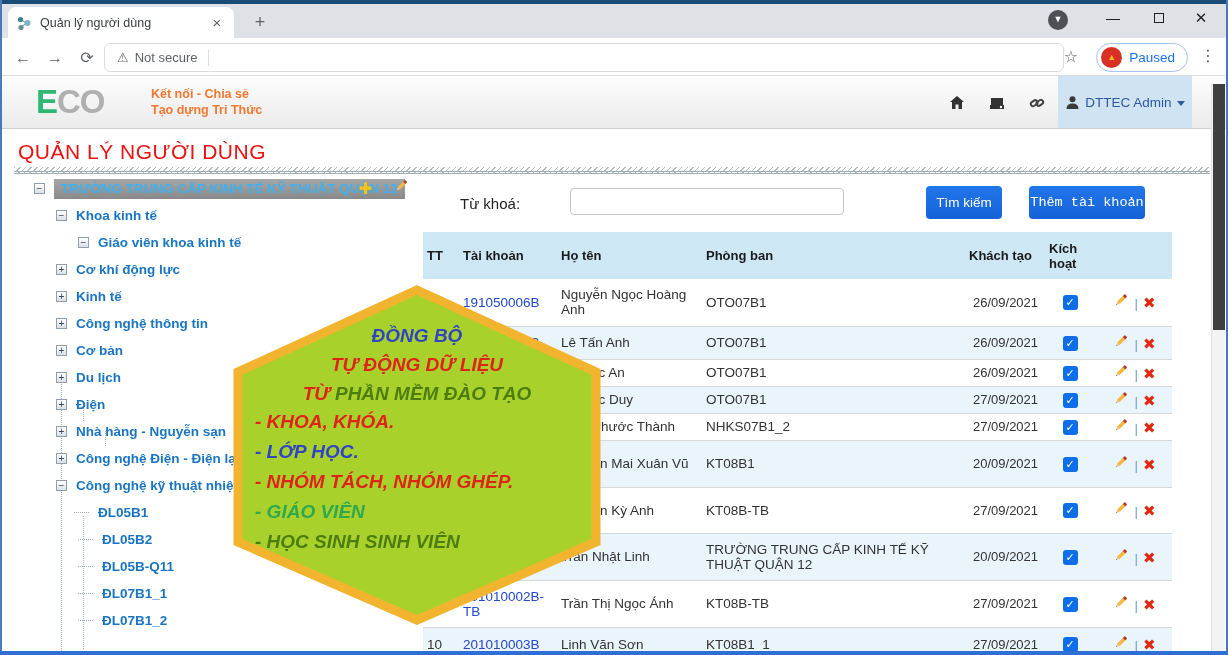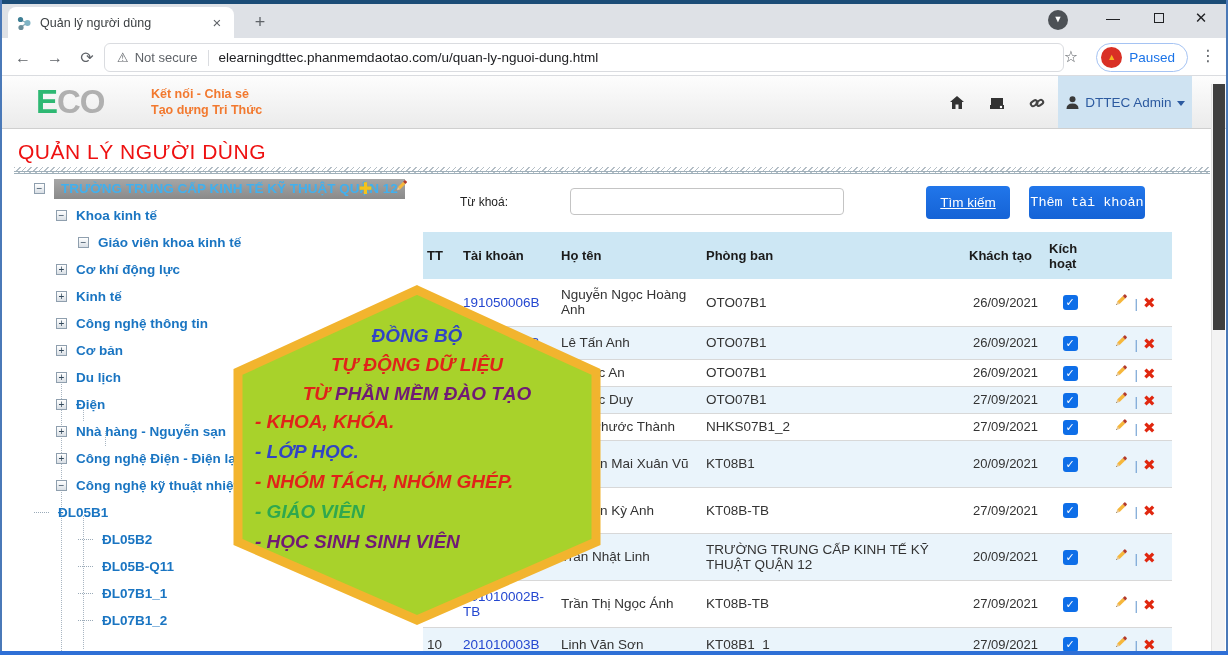--- a/index.html
+++ b/index.html
@@ -57,44 +57,44 @@
   .tree-item { height:27px; display:flex; align-items:center; position:relative; }
   .expander { width:11px; height:11px; border:1px solid #8f9fae; background:linear-gradient(#fff,#d9dfe5); color:#33495c; font-size:10px; line-height:9px; text-align:center; flex:none; }
   .stub { width:15px; border-top:1px dotted #9aaab8; flex:none; }
   .tlabel { margin-left:9px; font-size:13.5px; font-weight:bold; color:#1a75c2; white-space:nowrap; }
   .root-label { background:linear-gradient(#a6a6a6,#8a8a8a); color:#41b0ee; padding:2px 7px 3px 7px; }
   .root-plus { color:#f6c21a; font-weight:bold; font-size:16px; margin-left:-46px; text-shadow:0 0 1px #8a6; z-index:2; }
   .root-pencil { margin-left:22px; margin-top:-6px; }
   .guide { position:absolute; border-left:1px dotted #a9b6c2; width:0; z-index:0; }
 
   
-  .search-label { position:absolute; left:460px; top:195px; font-size:12px; color:#222; z-index:4; }
+  .search-label { position:absolute; left:460px; top:195px; font-size:15px; color:#222; z-index:4; }
   .search-input { position:absolute; left:570px; top:188px; width:274px; height:27px; border:1px solid #c4c4c4; border-radius:4px; z-index:4; font-size:13px; padding:0 8px; }
   .btn { position:absolute; top:186px; height:33px; border:none; border-radius:4px; background:linear-gradient(#2176ea,#1563d6); color:#fff; font-size:13.5px; font-family:inherit; z-index:4; }
-  .btn-search { left:926px; width:84px;text-decoration:underline; }
+  .btn-search { left:926px; width:76px; }
   .btn-add { left:1029px; width:116px;font-family:Liberation Mono, monospace; }
 
   
   .usertable { position:absolute; left:423px; top:232px; width:749px; border-collapse:collapse; table-layout:fixed; z-index:1; font-size:13.5px; }
   .usertable th { background:#cde7f4; color:#1b1b1b; font-size:13px; text-align:left; font-weight:bold; padding:5px 8px; height:47px; }
   .usertable td { border-bottom:1px solid #d8d8d8; padding:3px 8px; color:#333; vertical-align:middle; }
   .usertable tr.alt td { background:#eaf4fb; }
   .acc { color:#2447d0; word-break:break-all; cursor:pointer; }
   .cb { display:inline-block; width:15px; height:15px; background:#0e6ee8; border-radius:3px; color:#fff; font-size:11px; line-height:15px; text-align:center; font-weight:bold; }
   .td-center { text-align:center; }
   .xdel { color:#e0270f; font-weight:bold; font-size:15px; cursor:pointer; }
   .actsep { color:#6f9fd2; margin:0 5px; }
   .td-date { padding:3px 2px 3px 4px; font-size:13px; }
 
   
   .hexwrap { position:absolute; left:230px; top:282px; width:374px; height:346px; z-index:8; }
   .hexwrap svg.hex { position:absolute; left:0; top:0; }
   .hexline { position:absolute; width:100%; text-align:center; font-size:19px; font-weight:bold; font-style:italic; line-height:24px; white-space:nowrap; }
   .hexbullet { position:absolute; left:25px; text-align:left; font-size:19px; font-weight:bold; font-style:italic; line-height:24px; white-space:nowrap; }
-  .c-red { color:#e02319; } .c-blue { color:#3144c4; } .c-purple { color:#701a75;text-align:right; } .c-green { color:#2fa84e; }
+  .c-red { color:#e02319; } .c-blue { color:#3144c4; } .c-purple { color:#4d7c0f;text-align:right; } .c-green { color:#2fa84e; }
 
   
   .scrollbar { position:absolute; right:3px; top:84px; bottom:4px; width:14px; background:#f3f3f3; border-left:1px solid #e2e2e2; z-index:35; }
   .thumb { position:absolute; left:1px; top:0; width:12px; height:246px; background:#3f3f3f; }
 </style>
 </head>
 <body>
 
 <div class="win-top"></div>
 <div class="win-left"></div>
@@ -121,21 +121,20 @@
 </div>
 
 <div class="toolbar">
   <span class="navbtn" style="left:10px;">←</span>
   <span class="navbtn" style="left:42px;">→</span>
   <span class="navbtn" style="left:74px;">⟳</span>
   <div class="omnibox">
     <span class="warn-ico">⚠</span>
     <span>Not secure</span>
     <span class="omni-sep"></span>
-    <span class="url">elearningdttec.phanmemdaotao.com/u/quan-ly-nguoi-dung.html</span>
   </div>
   <span class="star">☆</span>
   <div class="paused" title="Paused">
     <span class="avatar">▲</span>
     <span class="ptxt">Paused</span>
   </div>
   <span class="dots">⋮</span>
 </div>
 
 <div class="siteheader">
@@ -225,21 +224,21 @@
         <span class="tlabel">Nhà hàng - Nguyễn sạn</span>
       </div>
       <div class="tree-item" style="padding-left: 56px;">
         <span class="expander">+</span>
         <span class="tlabel">Công nghệ Điện - Điện lạnh</span>
       </div>
       <div class="tree-item" style="padding-left: 56px;">
         <span class="expander">−</span>
         <span class="tlabel">Công nghệ kỹ thuật nhiệt</span>
       </div>
-      <div class="tree-item" style="padding-left: 34px;">
+      <div class="tree-item" style="padding-left: 74px;">
         <span class="stub"></span>
         <span class="tlabel">ĐL05B1</span>
       </div>
       <div class="tree-item" style="padding-left: 78px;">
         <span class="stub"></span>
         <span class="tlabel">ĐL05B2</span>
       </div>
       <div class="tree-item" style="padding-left: 78px;">
         <span class="stub"></span>
         <span class="tlabel">ĐL05B-Q11</span>

